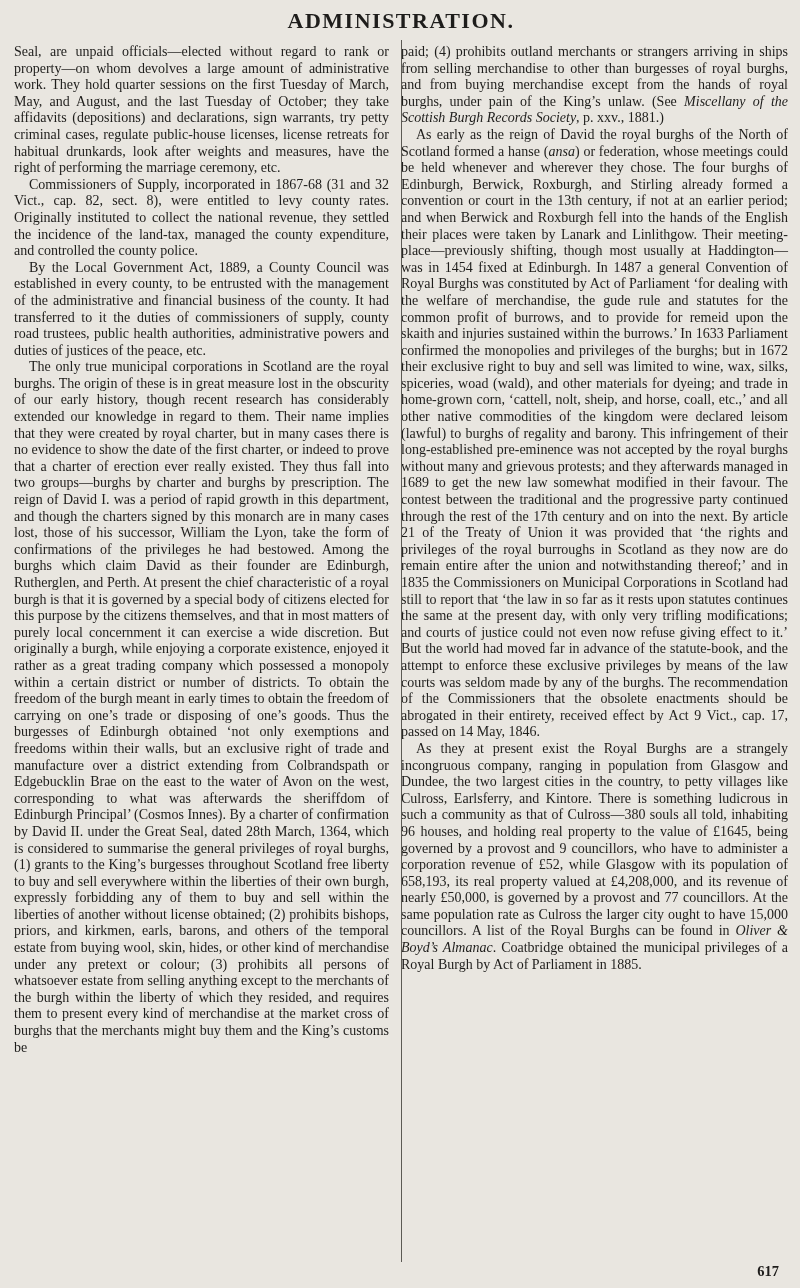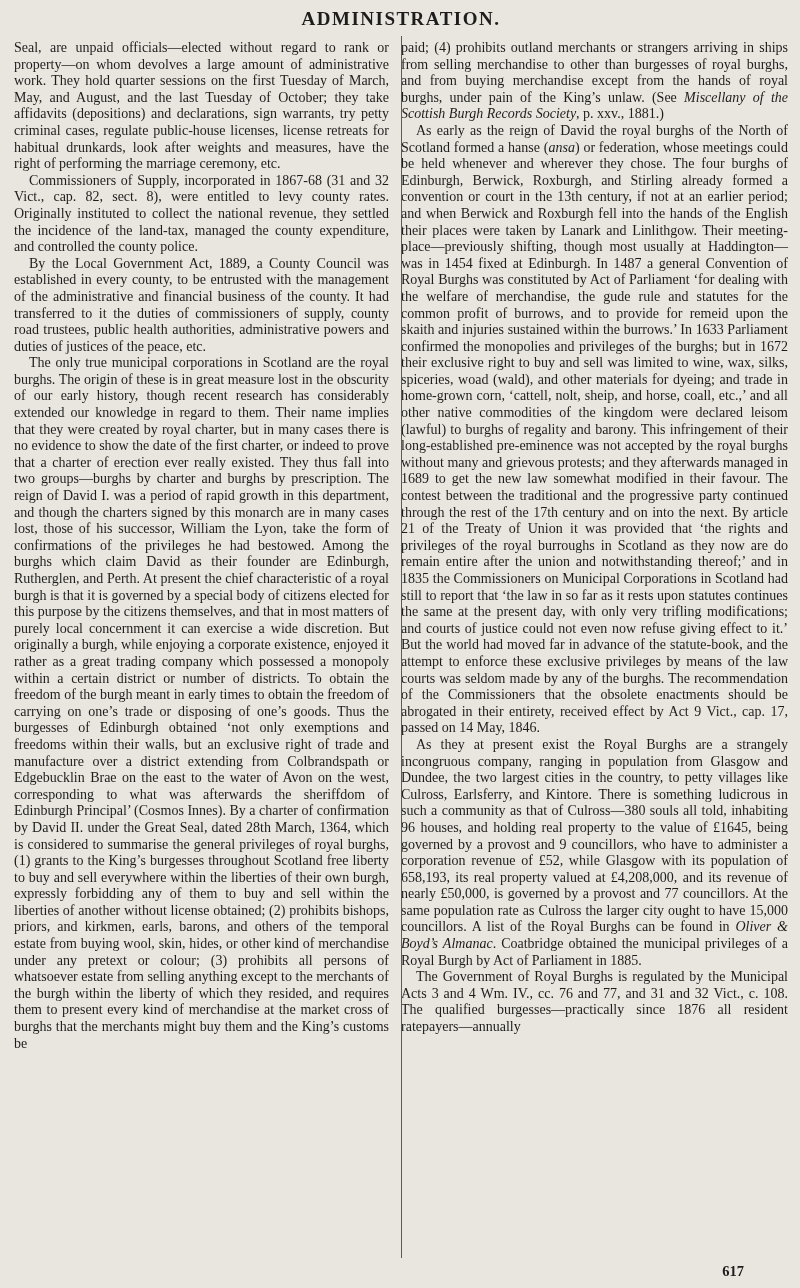--- a/index.html
+++ b/index.html
@@ -16,21 +16,21 @@
     position: relative;
   }
   .sheet {
     padding: 6px 12px 0 14px;
     height: 100%;
     box-sizing: border-box;
     position: relative;
   }
   .page-title {
     text-align: center;
-    font-size: 19px;
+    font-size: 22px;
     font-weight: bold;
     letter-spacing: 1.5px;
     margin: 2px 0 10px 0;
   }
   .columns {
     display: flex;
     position: relative;
     height: 1232px;
     justify-content: space-between;
   }
@@ -53,21 +53,21 @@
     width: 1px;
     background: #5c5a54;
   }
   p {
     margin: 0;
     text-indent: 15px;
   }
   p.no-indent { text-indent: 0; }
   .page-number {
     position: absolute;
-    right: 56px;
+    right: 21px;
     bottom: 8px;
     font-size: 14.5px;
     font-weight: bold;
   }
 </style>
 </head>
 <body>
 
 <div class="sheet">
 
@@ -81,20 +81,19 @@
       <p>By the Local Government Act, 1889, a County Council was established in every county, to be entrusted with the management of the administrative and financial business of the county. It had transferred to it the duties of commissioners of supply, county road trustees, public health authorities, administrative powers and duties of justices of the peace, etc.</p>
       <p>The only true municipal corporations in Scotland are the royal burghs. The origin of these is in great measure lost in the obscurity of our early history, though recent research has considerably extended our knowledge in regard to them. Their name implies that they were created by royal charter, but in many cases there is no evidence to show the date of the first charter, or indeed to prove that a charter of erection ever really existed. They thus fall into two groups—burghs by charter and burghs by prescription. The reign of David I. was a period of rapid growth in this department, and though the charters signed by this monarch are in many cases lost, those of his successor, William the Lyon, take the form of confirmations of the privileges he had bestowed. Among the burghs which claim David as their founder are Edinburgh, Rutherglen, and Perth. At present the chief characteristic of a royal burgh is that it is governed by a special body of citizens elected for this purpose by the citizens themselves, and that in most matters of purely local concernment it can exercise a wide discretion. But originally a burgh, while enjoying a corporate existence, enjoyed it rather as a great trading company which possessed a monopoly within a certain district or number of districts. To obtain the freedom of the burgh meant in early times to obtain the freedom of carrying on one’s trade or disposing of one’s goods. Thus the burgesses of Edinburgh obtained ‘not only exemptions and freedoms within their walls, but an exclusive right of trade and manufacture over a district extending from Colbrandspath or Edgebucklin Brae on the east to the water of Avon on the west, corresponding to what was afterwards the sheriffdom of Edinburgh Principal’ (Cosmos Innes). By a charter of confirmation by David II. under the Great Seal, dated 28th March, 1364, which is considered to summarise the general privileges of royal burghs, (1) grants to the King’s burgesses throughout Scotland free liberty to buy and sell everywhere within the liberties of their own burgh, expressly forbidding any of them to buy and sell within the liberties of another without license obtained; (2) prohibits bishops, priors, and kirkmen, earls, barons, and others of the temporal estate from buying wool, skin, hides, or other kind of merchandise under any pretext or colour; (3) prohibits all persons of whatsoever estate from selling anything except to the merchants of the burgh within the liberty of which they resided, and requires them to present every kind of merchandise at the market cross of burghs that the merchants might buy them and the King’s customs be</p>
     </div>
 
     <div class="col-divider"></div>
 
     <div class="column right">
       <p class="no-indent">paid; (4) prohibits outland merchants or strangers arriving in ships from selling merchandise to other than burgesses of royal burghs, and from buying merchandise except from the hands of royal burghs, under pain of the King’s unlaw. (See <i>Miscellany of the Scottish Burgh Records Society</i>, p. xxv., 1881.)</p>
       <p>As early as the reign of David the royal burghs of the North of Scotland formed a hanse (<i>ansa</i>) or federation, whose meetings could be held whenever and wherever they chose. The four burghs of Edinburgh, Berwick, Roxburgh, and Stirling already formed a convention or court in the 13th century, if not at an earlier period; and when Berwick and Roxburgh fell into the hands of the English their places were taken by Lanark and Linlithgow. Their meeting-place—previously shifting, though most usually at Haddington—was in 1454 fixed at Edinburgh. In 1487 a general Convention of Royal Burghs was constituted by Act of Parliament ‘for dealing with the welfare of merchandise, the gude rule and statutes for the common profit of burrows, and to provide for remeid upon the skaith and injuries sustained within the burrows.’ In 1633 Parliament confirmed the monopolies and privileges of the burghs; but in 1672 their exclusive right to buy and sell was limited to wine, wax, silks, spiceries, woad (wald), and other materials for dyeing; and trade in home-grown corn, ‘cattell, nolt, sheip, and horse, coall, etc.,’ and all other native commodities of the kingdom were declared leisom (lawful) to burghs of regality and barony. This infringement of their long-established pre-eminence was not accepted by the royal burghs without many and grievous protests; and they afterwards managed in 1689 to get the new law somewhat modified in their favour. The contest between the traditional and the progressive party continued through the rest of the 17th century and on into the next. By article 21 of the Treaty of Union it was provided that ‘the rights and privileges of the royal burroughs in Scotland as they now are do remain entire after the union and notwithstanding thereof;’ and in 1835 the Commissioners on Municipal Corporations in Scotland had still to report that ‘the law in so far as it rests upon statutes continues the same at the present day, with only very trifling modifications; and courts of justice could not even now refuse giving effect to it.’ But the world had moved far in advance of the statute-book, and the attempt to enforce these exclusive privileges by means of the law courts was seldom made by any of the burghs. The recommendation of the Commissioners that the obsolete enactments should be abrogated in their entirety, received effect by Act 9 Vict., cap. 17, passed on 14 May, 1846.</p>
       <p>As they at present exist the Royal Burghs are a strangely incongruous company, ranging in population from Glasgow and Dundee, the two largest cities in the country, to petty villages like Culross, Earlsferry, and Kintore. There is something ludicrous in such a community as that of Culross—380 souls all told, inhabiting 96 houses, and holding real property to the value of £1645, being governed by a provost and 9 councillors, who have to administer a corporation revenue of £52, while Glasgow with its population of 658,193, its real property valued at £4,208,000, and its revenue of nearly £50,000, is governed by a provost and 77 councillors. At the same population rate as Culross the larger city ought to have 15,000 councillors. A list of the Royal Burghs can be found in <i>Oliver &amp; Boyd’s Almanac</i>. Coatbridge obtained the municipal privileges of a Royal Burgh by Act of Parliament in 1885.</p>
-      <p>The Government of Royal Burghs is regulated by the Municipal Acts 3 and 4 Wm. IV., cc. 76 and 77, and 31 and 32 Vict., c. 108. The qualified burgesses—practically since 1876 all resident ratepayers—annually</p>
     </div>
 
   </div>
 
   <div class="page-number">617</div>
 
 </div>
 
 </body></html>

